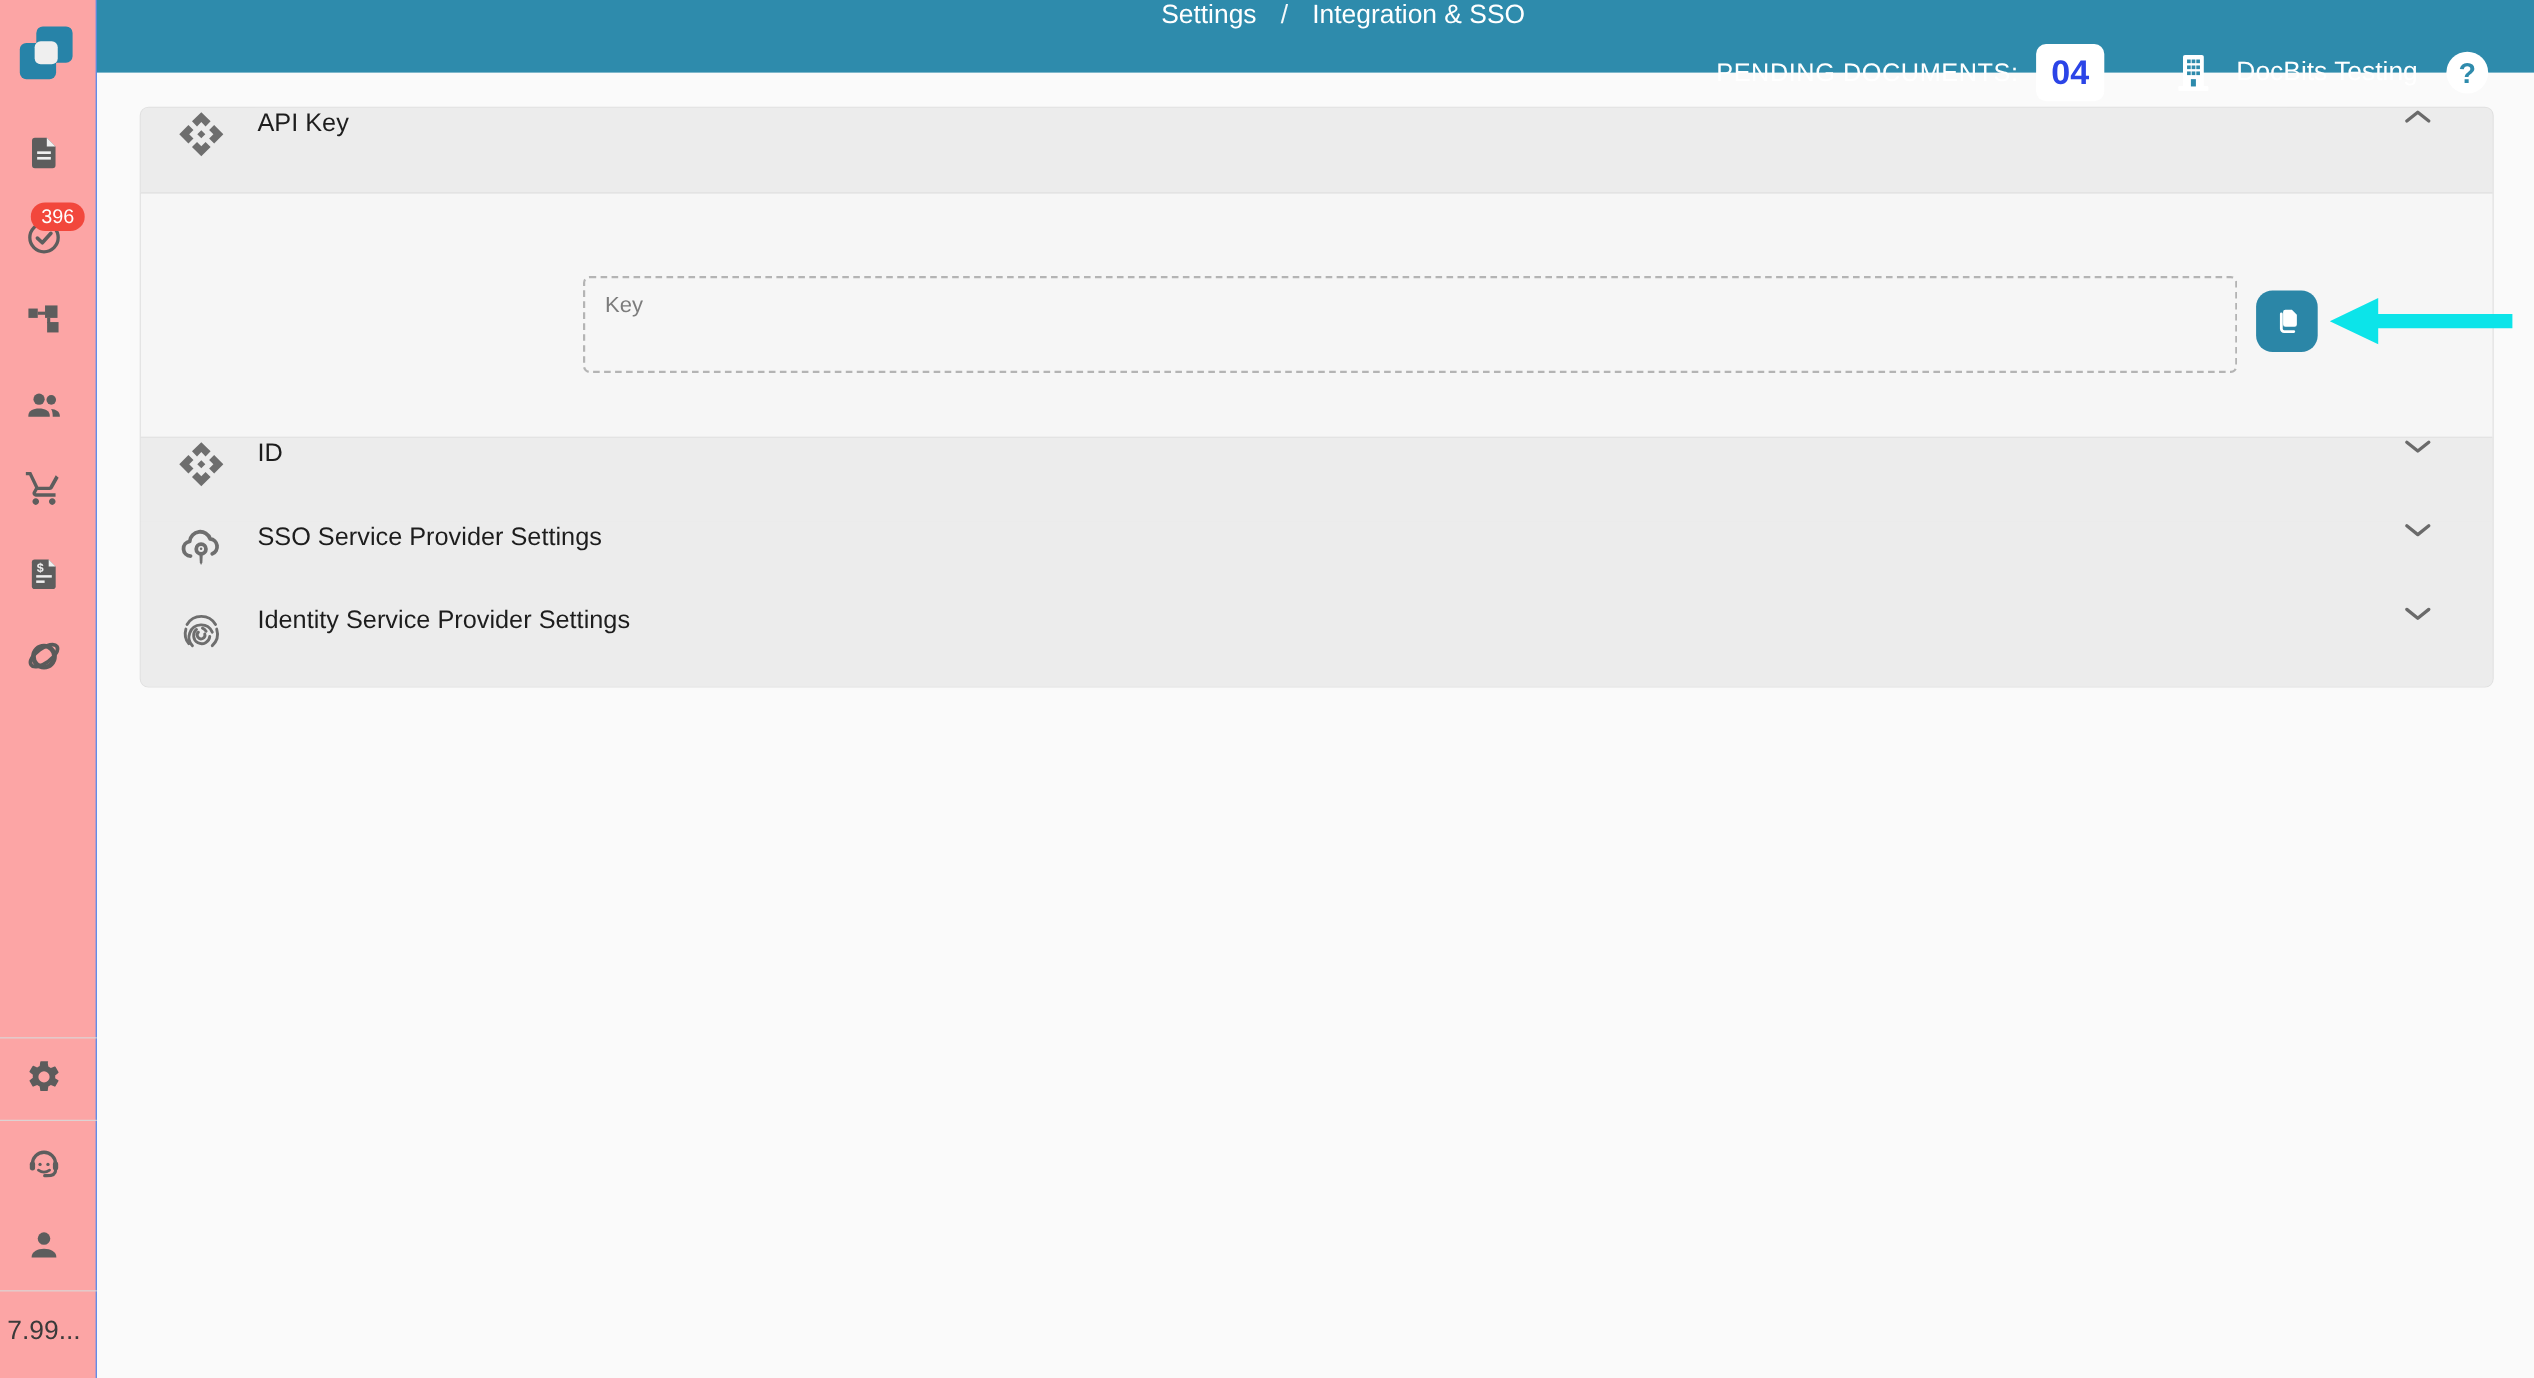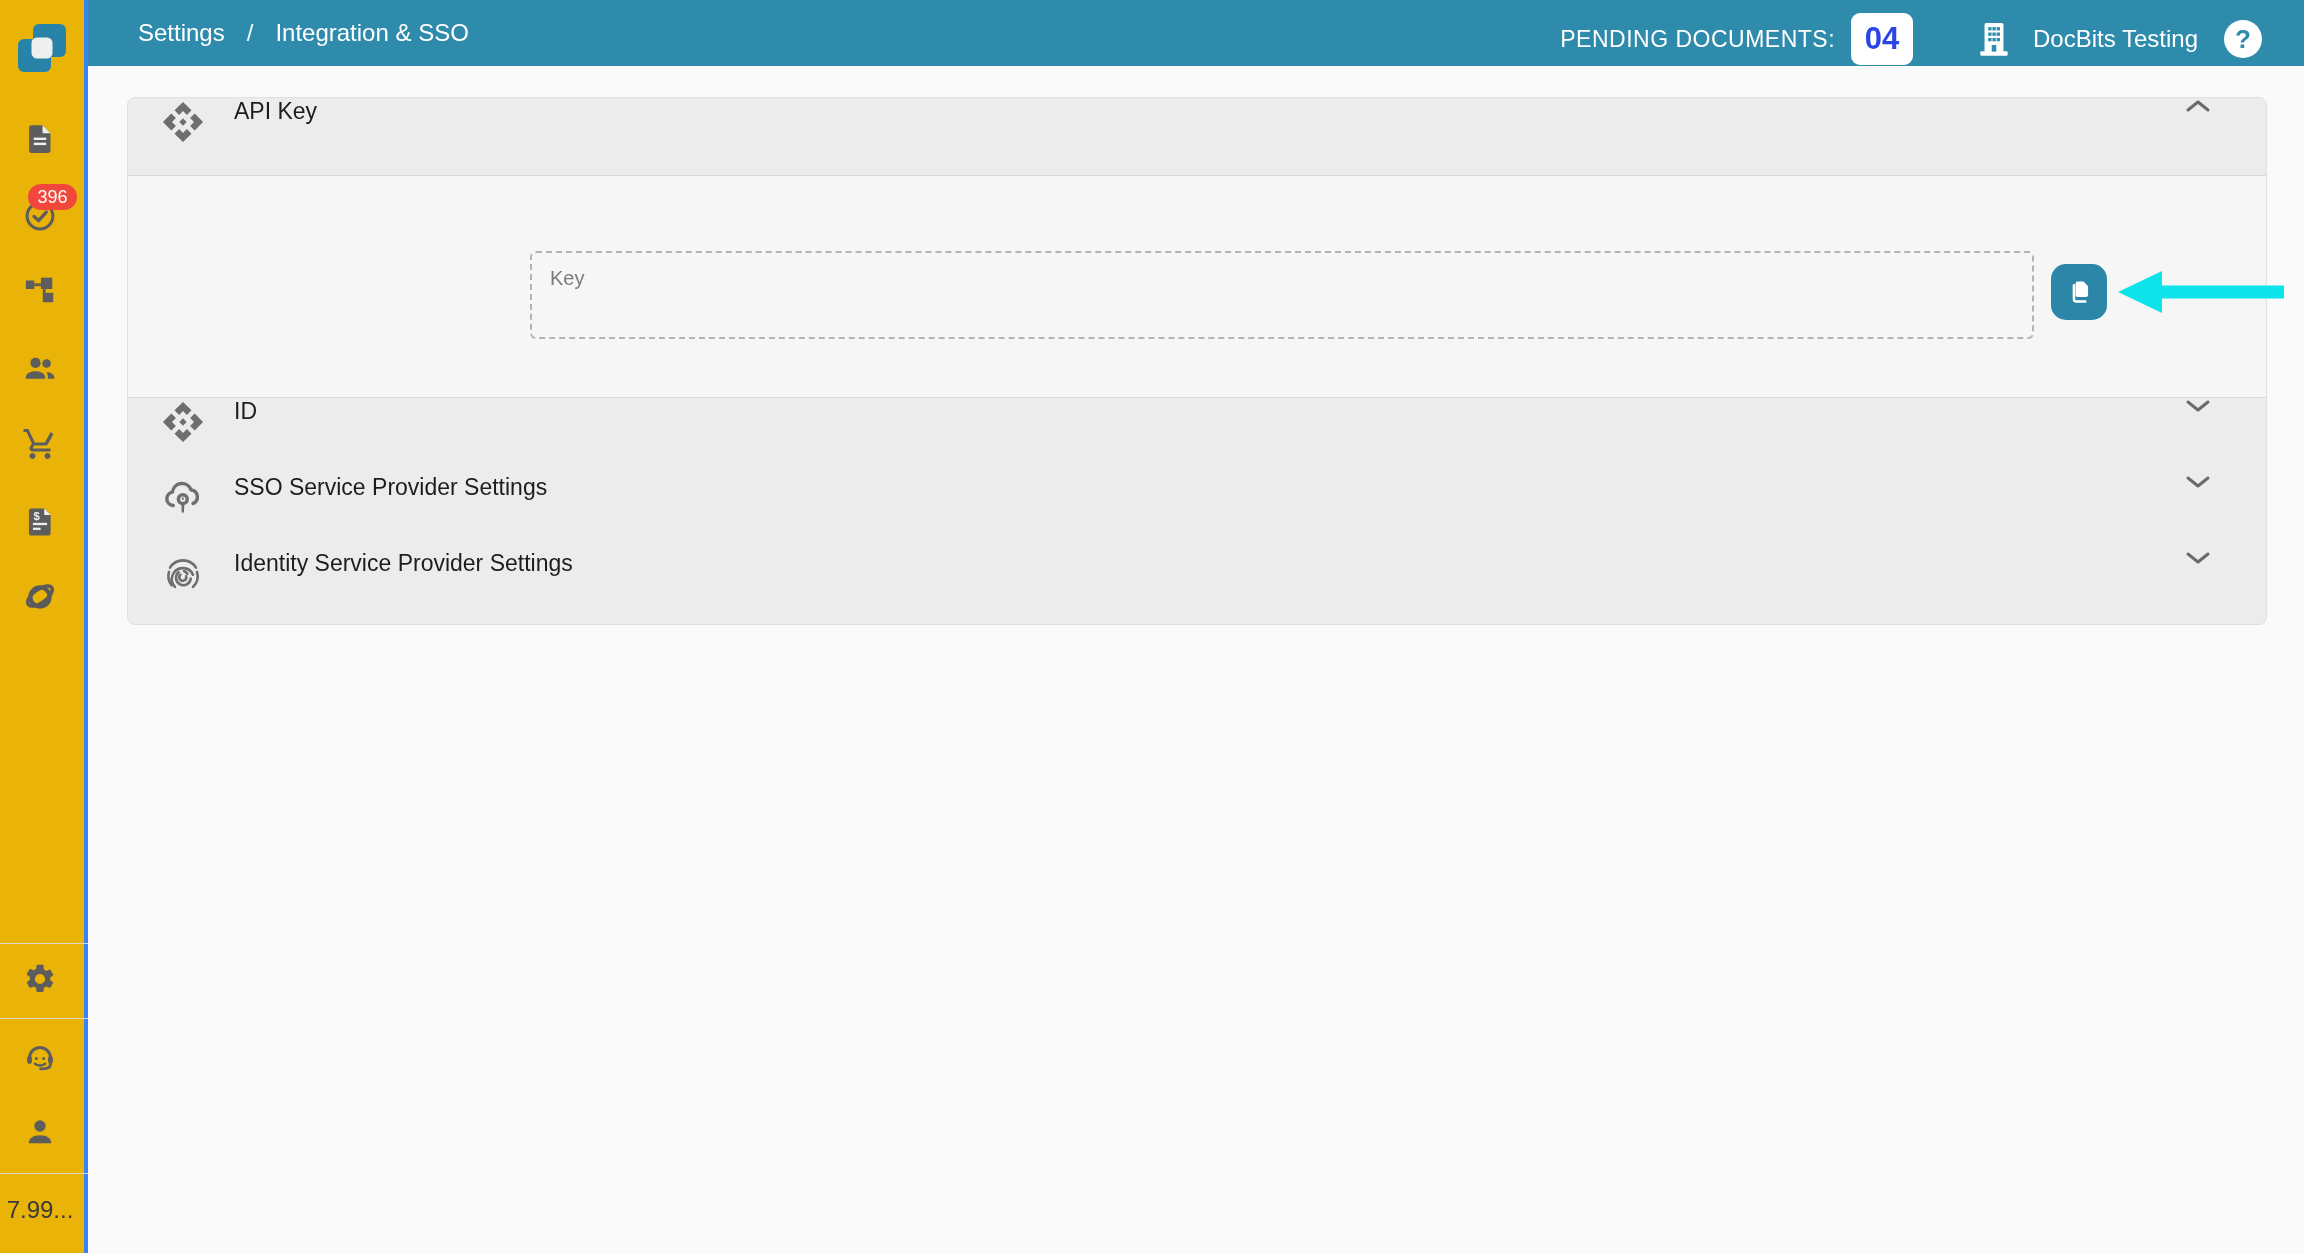--- a/index.html
+++ b/index.html
@@ -1,36 +1,36 @@
 <!DOCTYPE html>
 <html><head>
 <meta charset="utf-8">
 <style>
   html,body{margin:0;padding:0;background:#fafafa;font-family:"Liberation Sans",sans-serif;}
   .root{position:relative;width:2304px;height:1253px;background:#fafafa;overflow:hidden;}
 
   
   .topbar{position:absolute;left:88px;top:0;width:2216px;height:66px;background:#2e8bac;
-          display:flex;align-items:center;color:#fff;}
+          display:flex;align-items:center;color:#fff;flex-direction:column;}
   .crumb{display:flex;align-items:center;gap:22px;margin-left:50px;font-size:24px;font-weight:500;}
   .crumb .sep{font-weight:400;opacity:.95;}
   .top-right{margin-left:auto;display:flex;align-items:center;margin-right:42px;margin-top:12px;}
   .pending-label{font-size:23px;font-weight:500;letter-spacing:.5px;}
   .pending-badge{margin-left:16px;width:62px;height:52px;background:#fff;border-radius:9px;
                  display:flex;align-items:center;justify-content:center;
                  color:#2b44e7;font-size:31px;font-weight:bold;}
   .org{display:flex;align-items:center;margin-left:60px;gap:18px;cursor:default;}
   .org-name{font-size:24px;}
   .help-btn{margin-left:26px;width:38px;height:38px;border-radius:50%;background:#fff;
             display:flex;align-items:center;justify-content:center;
             color:#2e8bac;font-size:26px;font-weight:bold;}
 
   
-  .sidebar{position:absolute;left:0;top:0;width:88px;height:1253px;background:#eab308;
-           border-right:4px solid #3b82f6;box-sizing:border-box;}
+  .sidebar{position:absolute;left:0;top:0;width:88px;height:1253px;background:#fca5a5;
+           border-right:1px solid #3b82f6;box-sizing:border-box;}
   .logo{position:absolute;left:16px;top:22px;width:52px;height:52px;}
   .side-ic{position:absolute;left:22px;width:36px;height:36px;display:flex;
            align-items:center;justify-content:center;}
   .side-div{position:absolute;left:0;width:88px;height:0;border-top:1px solid #d9d9d9;}
   .count-badge{position:absolute;left:28px;top:184px;width:49px;height:26px;background:#f2473c;
                border-radius:13px;color:#fff;font-size:18px;display:flex;align-items:center;
                justify-content:center;z-index:2;}
   .version{position:absolute;left:0;top:1196px;width:80px;text-align:center;
            font-size:24px;color:#3a3a3a;}
 

